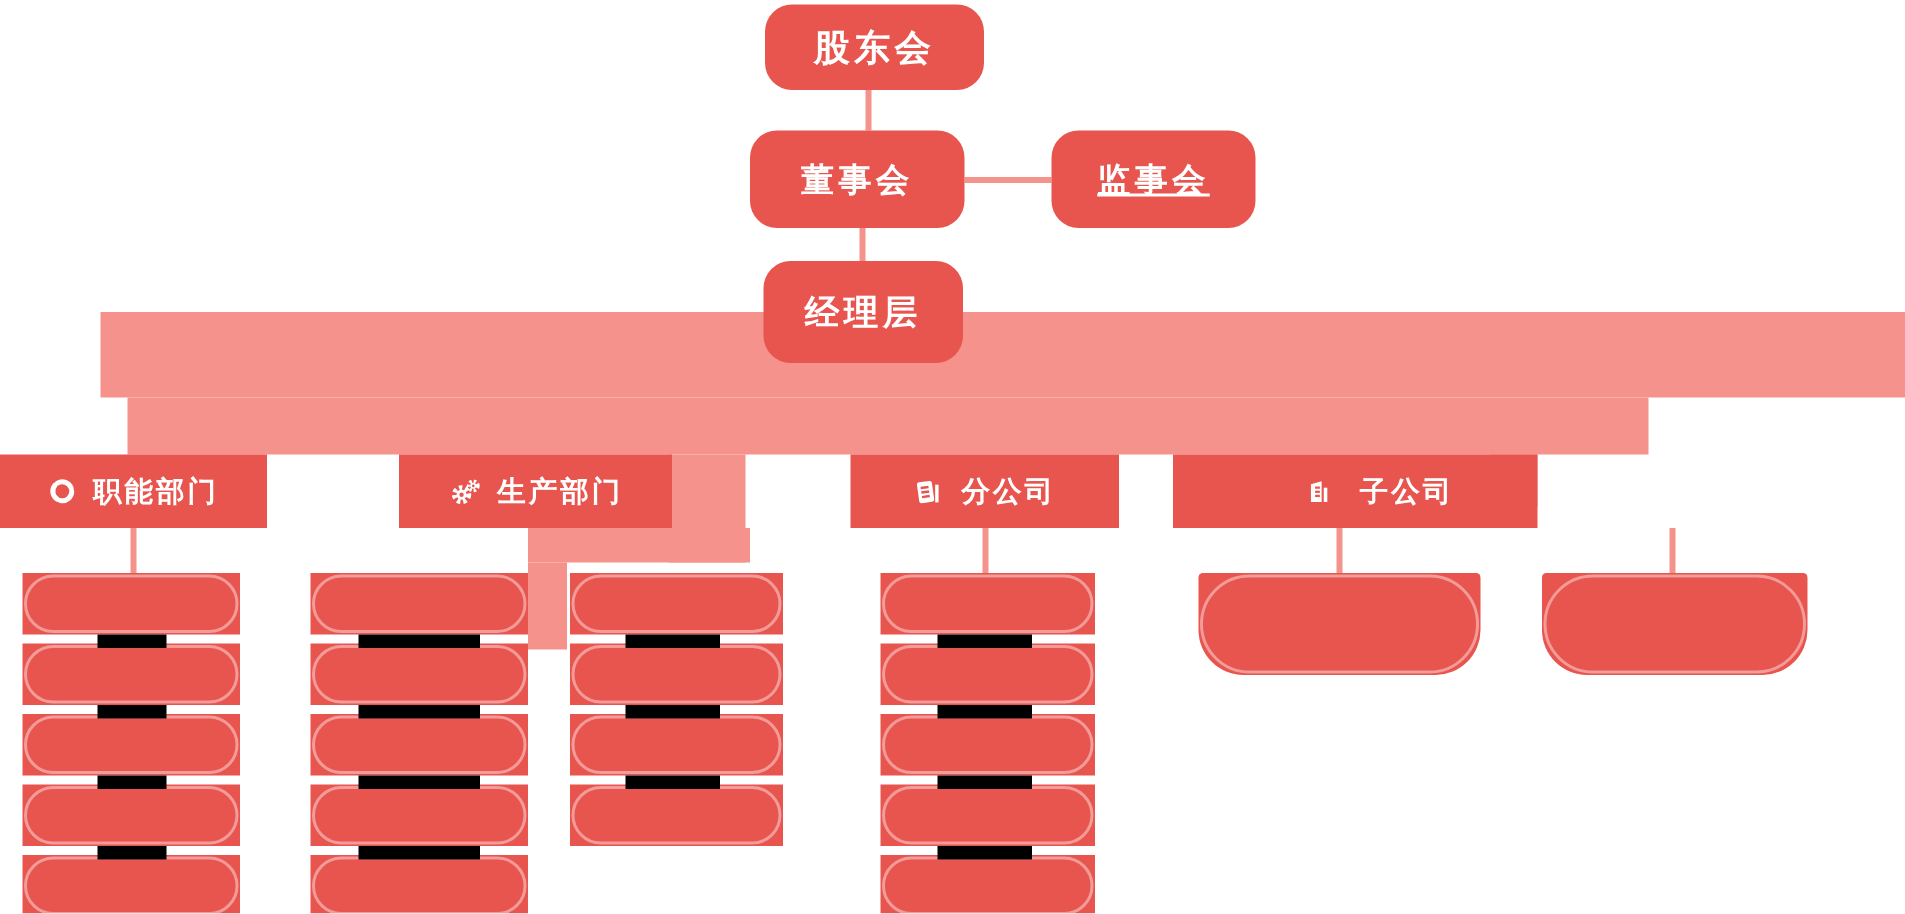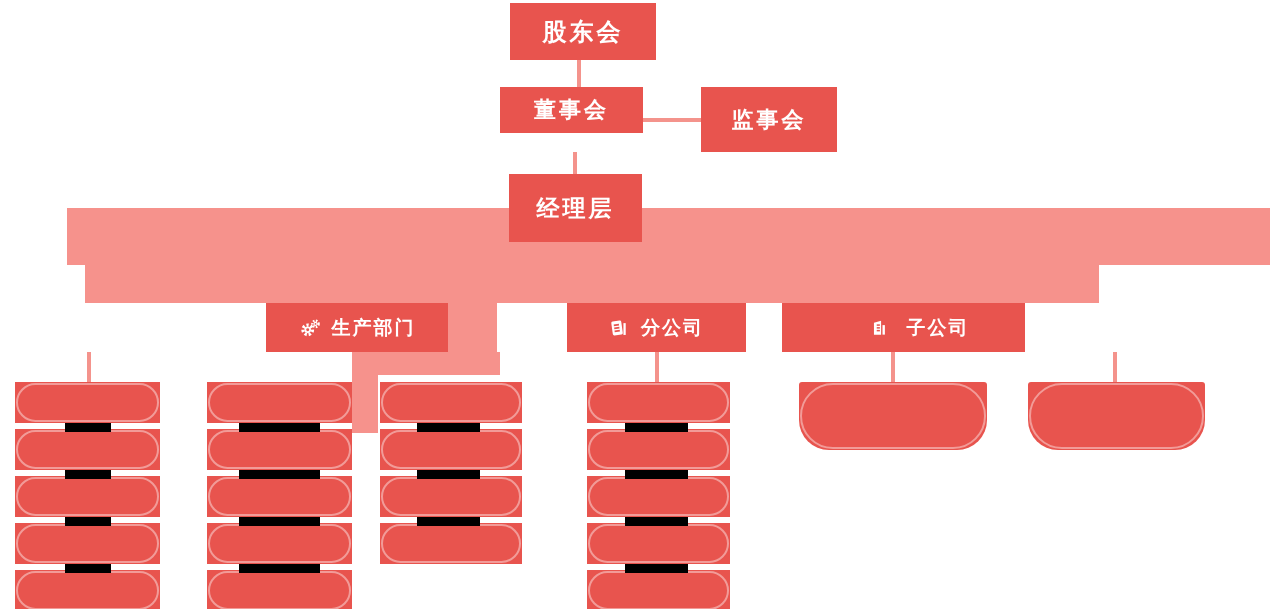--- a/index.html
+++ b/index.html
@@ -7,21 +7,21 @@
     position:relative;width:1270px;height:609px;overflow:hidden;background:#fff;
     font-family:"Liberation Sans","DejaVu Sans",sans-serif;
   }
   
   .pink{position:absolute;background:var(--band,#f6928c);}
   .thin{position:absolute;background:var(--conn,#f4938c);}
   
   .node{
     position:absolute;background:var(--red,#e8544e);color:var(--txt,#fff);
     display:flex;align-items:center;justify-content:center;
-    font-weight:700;letter-spacing:3px;z-index:3;
+    font-weight:700;letter-spacing:3px;z-index:3;border-radius:18px;
   }
   .dept{
     position:absolute;top:303px;height:49px;background:var(--red,#e8544e);
     color:var(--txt,#fff);display:flex;align-items:center;justify-content:center;
     gap:11px;font-size:19px;font-weight:700;letter-spacing:2px;z-index:3;
   }
   .dept .icon{display:flex;align-items:center;}
   
   .pill{position:absolute;width:145px;height:41px;background:var(--red,#e8544e);z-index:2;}
   .pill::after{
@@ -57,30 +57,40 @@
   <div class="thin" style="left:573px;top:152px;width:4px;height:22px;"></div>
   <div class="thin" style="left:643px;top:118px;width:58px;height:4px;"></div>
   <div class="thin" style="left:87px;top:352px;width:4px;height:31px;"></div>
   <div class="thin" style="left:655px;top:352px;width:4px;height:31px;"></div>
   <div class="thin" style="left:891px;top:352px;width:4px;height:31px;"></div>
   <div class="thin" style="left:1113px;top:352px;width:4px;height:31px;"></div>
 
   <div class="node" style="left:510px;top:3px;width:146px;height:57px;font-size:24px;">
     <span>股东会</span>
   </div>
-  <div class="node" style="left:500px;top:87px;width:143px;height:46px;font-size:22px;font-family:Liberation Mono, monospace;">
+  <div class="node" style="left:500px;top:87px;width:143px;height:65px;font-size:22px;font-family:Liberation Mono, monospace;">
     <span>董事会</span>
   </div>
-  <div class="node" style="left:701px;top:87px;width:136px;height:65px;font-size:22px;">
+  <div class="node" style="left:701px;top:87px;width:136px;height:65px;font-size:22px;text-decoration:underline;">
     <span>监事会</span>
   </div>
   <div class="node" style="left:509px;top:174px;width:133px;height:68px;font-size:23px;">
     <span>经理层</span>
   </div>
 
+  <div class="dept" style="left:0;width:178px;">
+    <span class="icon">
+      <svg width="19" height="19" viewBox="0 0 24 24" fill="none" stroke="#fff" stroke-width="4.2" stroke-linecap="round">
+        <path d="M20 12 A8 8 0 0 1 10.6 19.9"></path>
+        <path d="M8 18.9 A8 8 0 0 1 5.9 6.9"></path>
+        <path d="M8 5.1 A8 8 0 0 1 19.5 9.3"></path>
+      </svg>
+    </span>
+    <span>职能部门</span>
+  </div>
 
   <div class="dept" style="left:567px;width:179px;">
     <span class="icon">
       <svg width="21" height="23" viewBox="0 0 24 24">
         <g transform="rotate(-8 10 13)">
           <rect x="3.5" y="4.5" width="11.5" height="16" rx="1.8" fill="#fff"></rect>
           <rect x="6" y="8" width="6" height="1.9" fill="#e8544e"></rect>
           <rect x="6" y="11.5" width="6" height="1.9" fill="#e8544e"></rect>
           <rect x="6" y="15" width="6" height="1.9" fill="#e8544e"></rect>
         </g>

